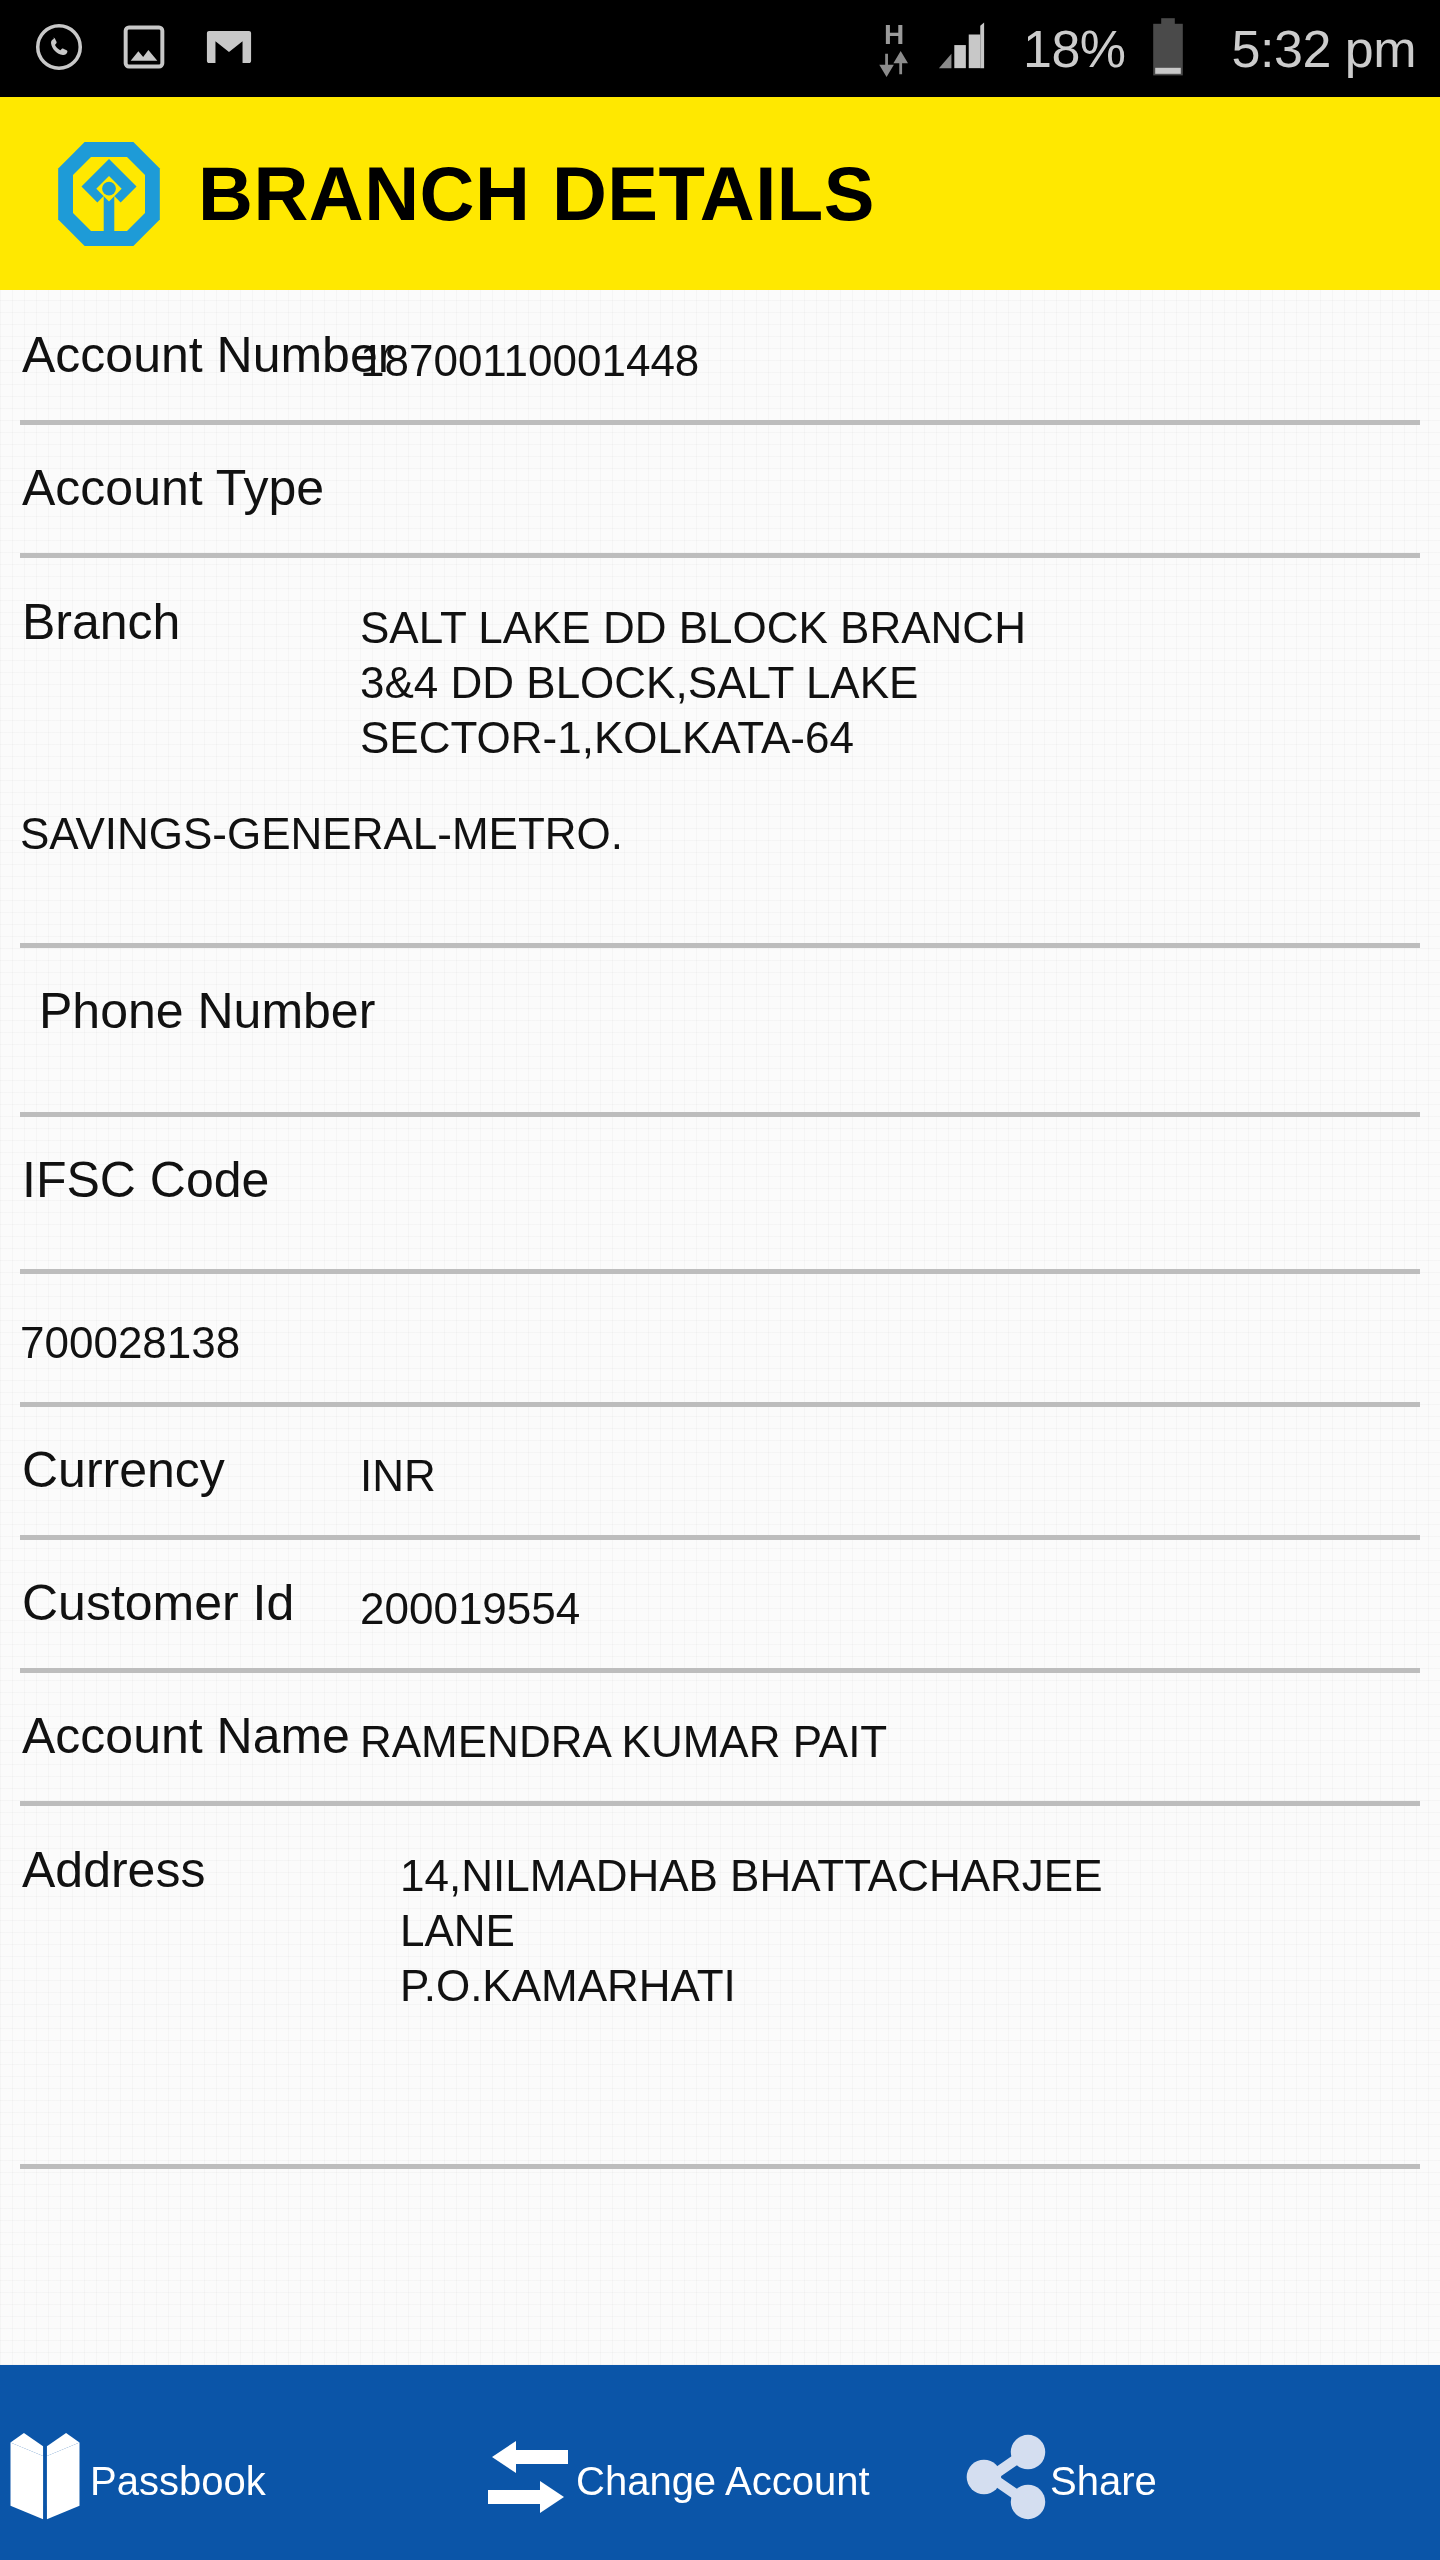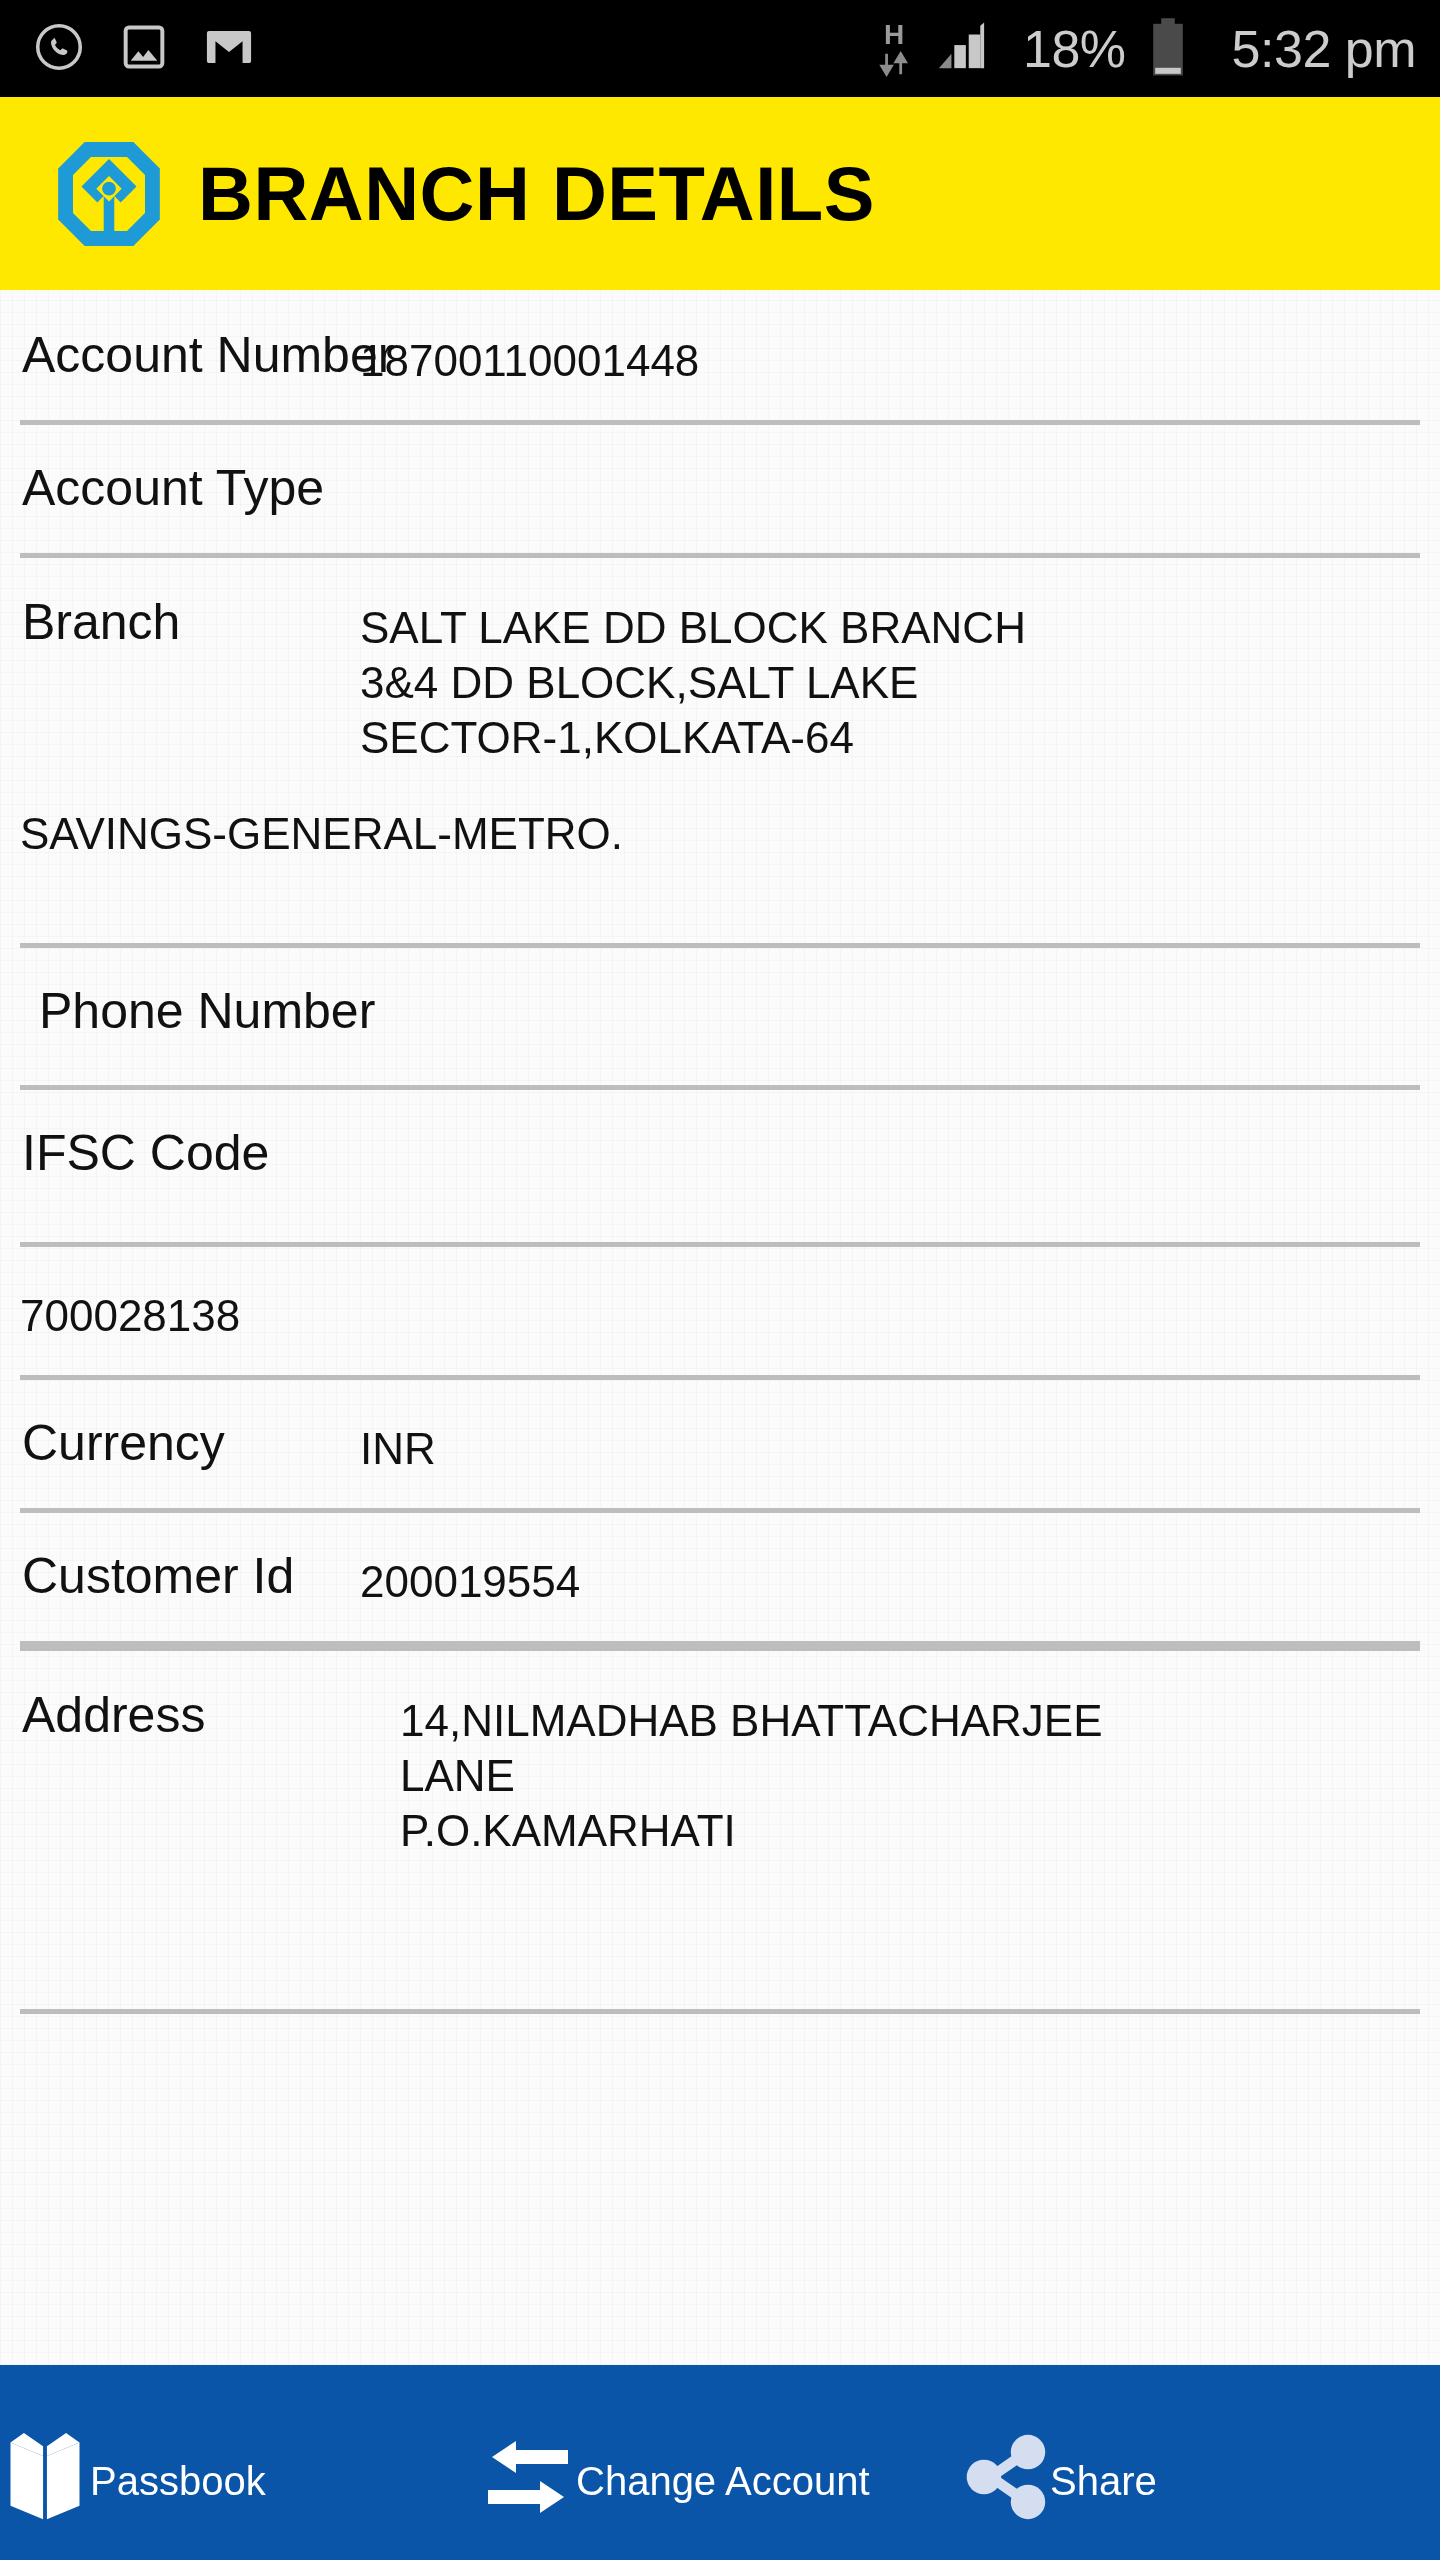--- a/index.html
+++ b/index.html
@@ -87,21 +87,21 @@
   .divider {
     height:5px;
     background:#bdbdbd;
     margin:0 20px;
   }
 
   
   .r-h1 { height:130px; padding-top:39px; }          
   .r-h2 { height:128px; padding-top:37px;flex-direction:column; }          
   .r-h3 { height:385px; padding-top:38px; }          
-  .r-h4 { height:137px; padding-top:37px;padding-left:37px; }          
+  .r-h4 { height:164px; padding-top:37px;padding-left:37px; }          
   .r-h5 { height:152px; padding-top:37px; }          
   .r-h6 { height:128px; padding-top:37px; }          
   .r-h7 { height:128px; padding-top:37px; }          
   .r-h8 { height:128px; padding-top:37px; }          
   .r-h9 { height:128px; padding-top:37px; }          
   .r-h10 { height:358px; padding-top:38px;gap:40px; }         
 
   
   #bottom-nav {
     position:absolute; left:0; bottom:0; width:1440px; height:195px;
@@ -244,20 +244,24 @@
       <div class="row-value">INR</div>
     </div>
     <div class="divider"></div>
 
     <div class="detail-row r-h8">
       <div class="row-label">Customer Id</div>
       <div class="row-value">200019554</div>
     </div>
     <div class="divider"></div>
 
+    <div class="detail-row r-h9">
+      <div class="row-label">Account Name</div>
+      <div class="row-value">RAMENDRA KUMAR PAIT</div>
+    </div>
     <div class="divider"></div>
 
     <div class="detail-row r-h10">
       <div class="row-label">Address</div>
       <div class="row-value">14,NILMADHAB BHATTACHARJEE
 LANE
 P.O.KAMARHATI</div>
     </div>
     <div class="divider"></div>
 

